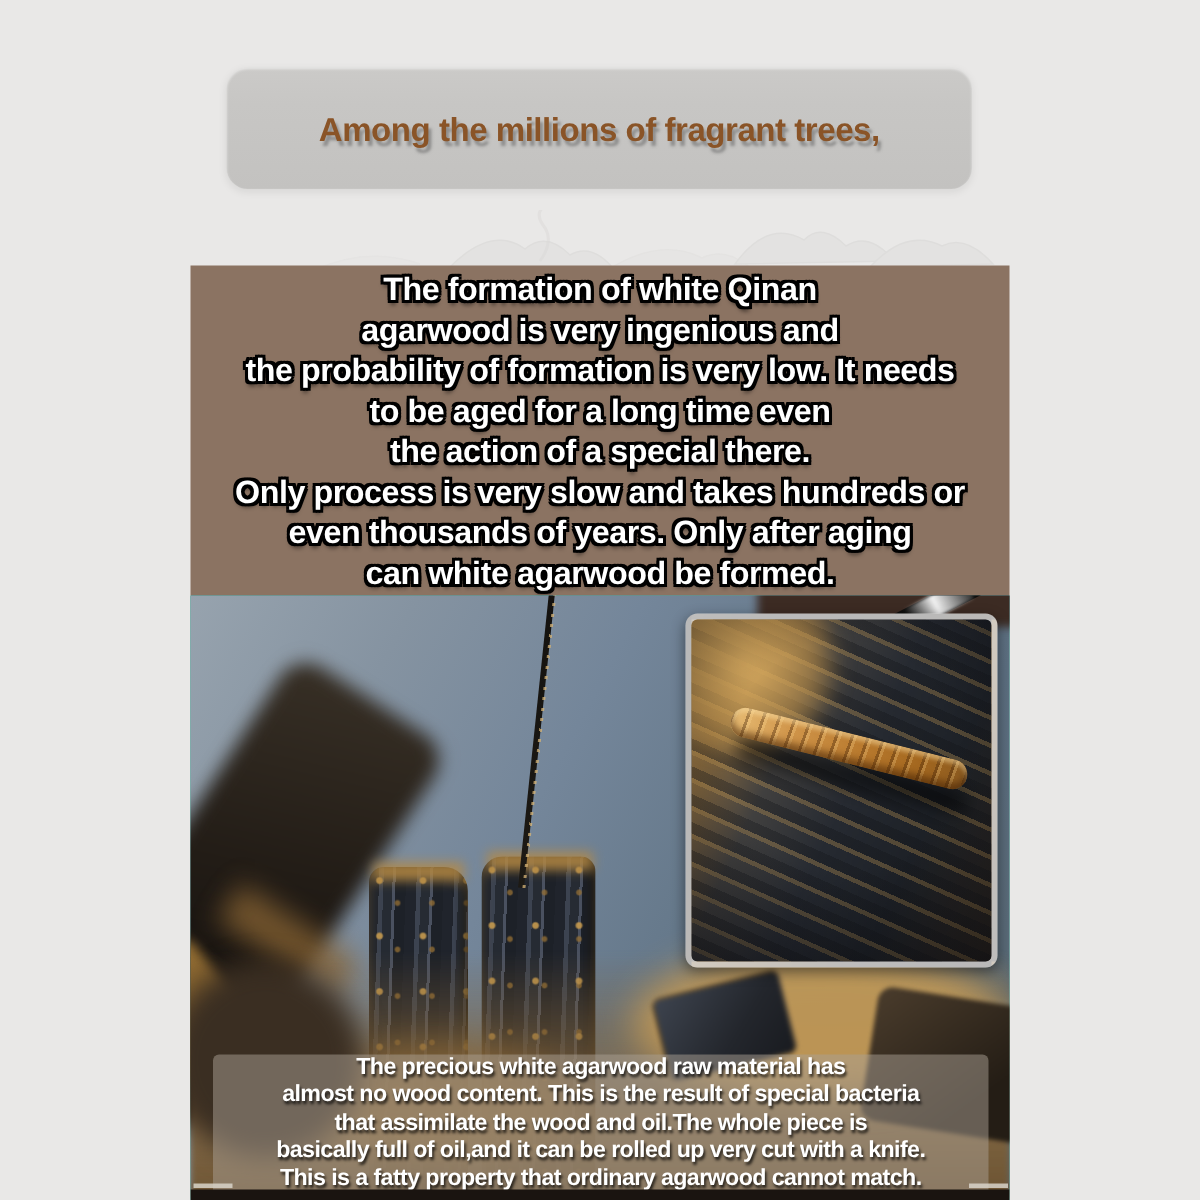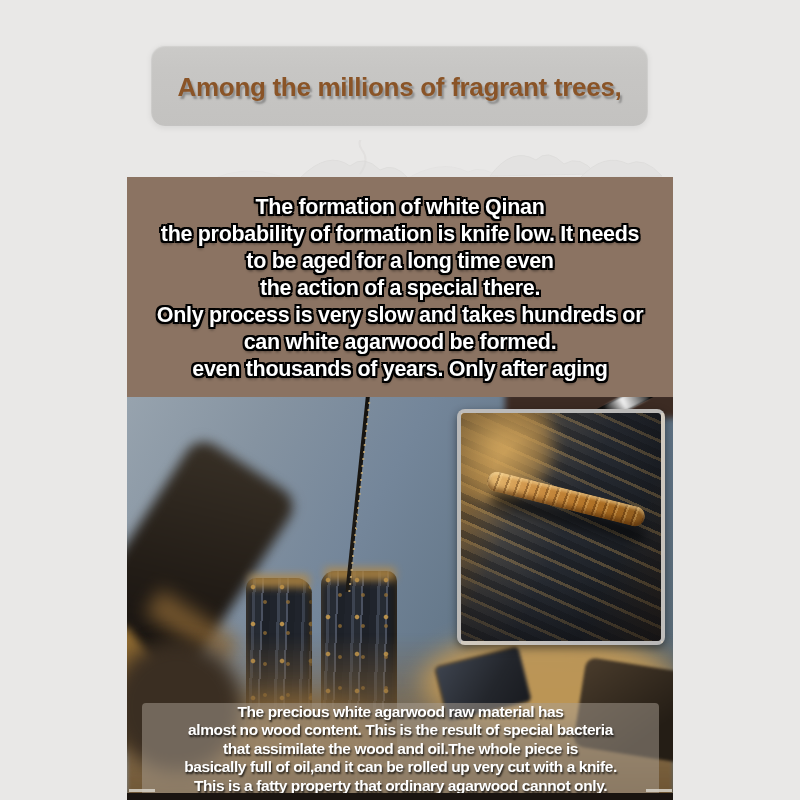--- a/index.html
+++ b/index.html
@@ -19,21 +19,21 @@
   .banner{
     position:absolute;left:151px;top:45px;width:497px;height:81px;
     background:linear-gradient(180deg,#cbcac8 0%,var(--banner-bg) 30%,#c3c2c0 100%);
     border-radius:14px;
     box-shadow:inset 0 1px 2px rgba(255,255,255,.6), 0 2px 6px rgba(0,0,0,.08);
     display:flex;flex-direction:column;justify-content:center;align-items:center;
     padding-top:2px;
   }
   .banner-line{
     white-space:nowrap;color:var(--banner-text);
-    font-size:26px;font-weight:bold;line-height:26px;letter-spacing:-.3px;
+    font-size:22px;font-weight:bold;line-height:26px;letter-spacing:-.3px;
     text-shadow:2px 3px 2px rgba(95,95,95,.55);
   }
 
   
   .watermark{position:absolute;left:150px;top:140px;width:520px;height:40px;opacity:.55;}
 
   
   .formation{
     position:absolute;left:127px;top:177px;width:546px;height:220px;
     background:var(--panel-bg);
@@ -144,26 +144,27 @@
         <path d="M340 36 Q362 6 386 20 Q398 8 414 24 Q430 14 446 34 Z"></path>
         <path d="M430 38 Q454 12 478 24 Q494 16 512 36 Z"></path>
         <path d="M60 40 Q95 24 130 36 Z" opacity="0.4"></path>
       </g>
       <path d="M210 34 Q220 20 212 10 Q206 2 214 -4" fill="none" stroke="#cdccca" stroke-width="2" opacity="0.5"></path>
     </svg>
   </div>
 
   <div class="formation">
     <div class="formation-line">The formation of white Qinan</div>
-    <div class="formation-line">the probability of formation is knife low. It needs</div>
+    <div class="formation-line">agarwood is very ingenious and</div>
+    <div class="formation-line">the probability of formation is very low. It needs</div>
     <div class="formation-line">to be aged for a long time even</div>
     <div class="formation-line">the action of a special there.</div>
     <div class="formation-line">Only process is very slow and takes hundreds or</div>
+    <div class="formation-line">even thousands of years. Only after aging</div>
     <div class="formation-line">can white agarwood be formed.</div>
-    <div class="formation-line">even thousands of years. Only after aging</div>
   </div>
 
   <div class="photo">
     <div class="p-bg"></div>
 
     <div class="p-wedge"></div>
     <div class="p-rod">
       <div class="p-rod-hl"></div>
     </div>
 
@@ -193,21 +194,21 @@
       <div class="shaving-shadow"></div>
       <div class="shaving"></div>
       <div class="in-vignette"></div>
     </div>
 
     <div class="caption-box">
       <div class="caption-line">The precious white agarwood raw material has</div>
       <div class="caption-line">almost no wood content. This is the result of special bacteria</div>
       <div class="caption-line">that assimilate the wood and oil.The whole piece is</div>
       <div class="caption-line">basically full of oil,and it can be rolled up very cut with a knife.</div>
-      <div class="caption-line">This is a fatty property that ordinary agarwood cannot only.</div>
+      <div class="caption-line">This is a fatty property that ordinary agarwood cannot match.</div>
     </div>
 
     <div class="dash dash-l"></div>
     <div class="dash dash-r"></div>
     <div class="bottom-bar"></div>
   </div>
 
 </div>
 
 </body></html>

